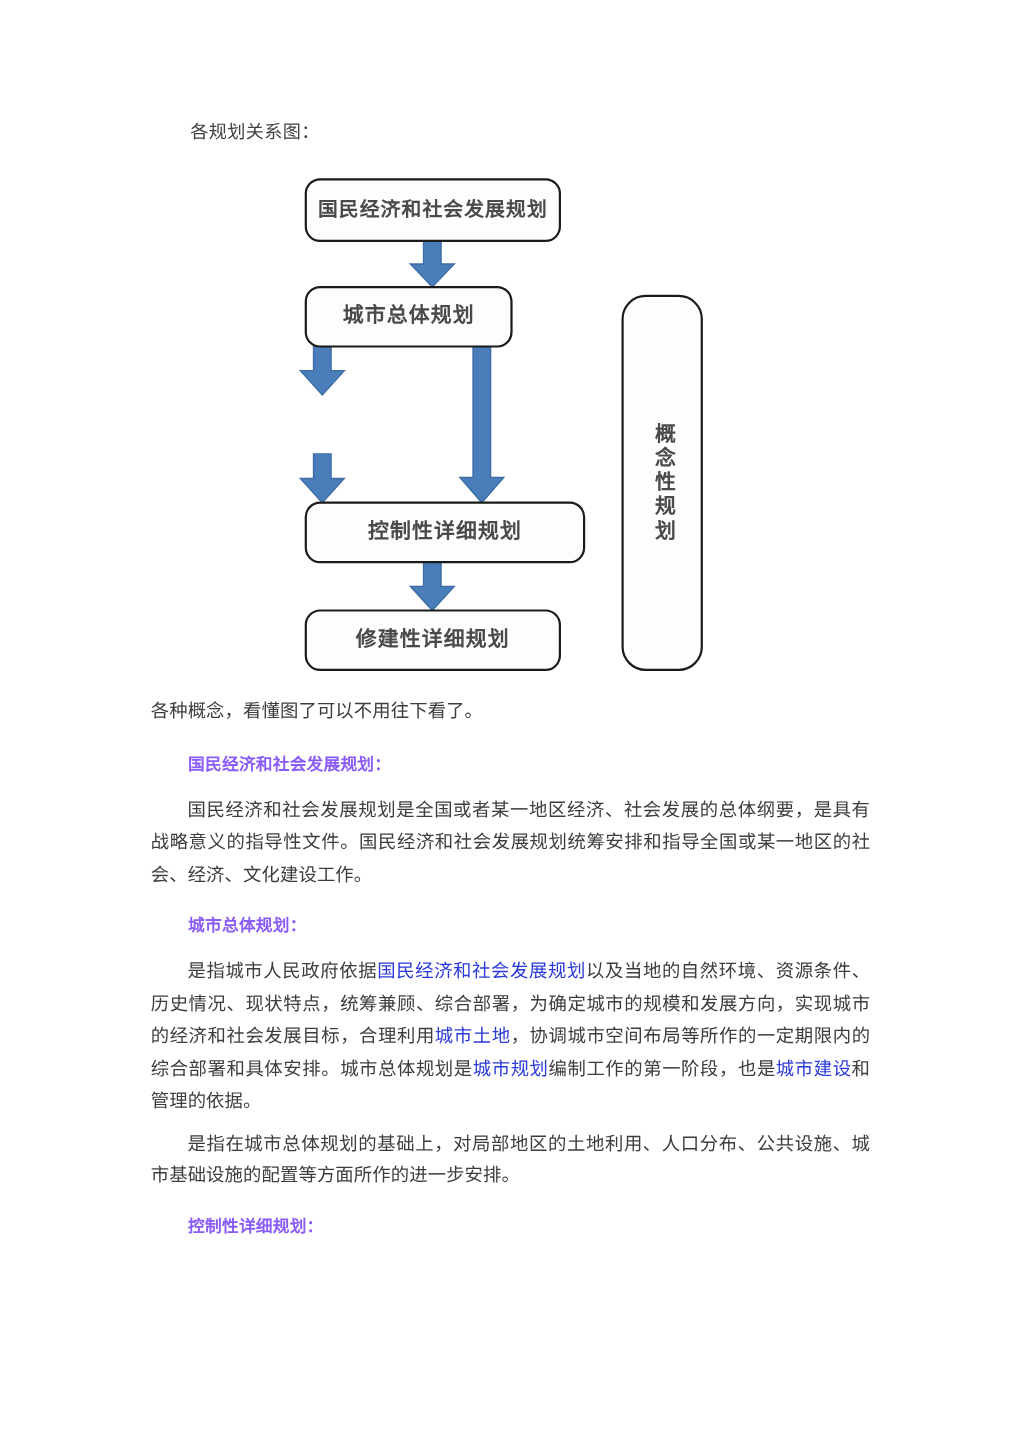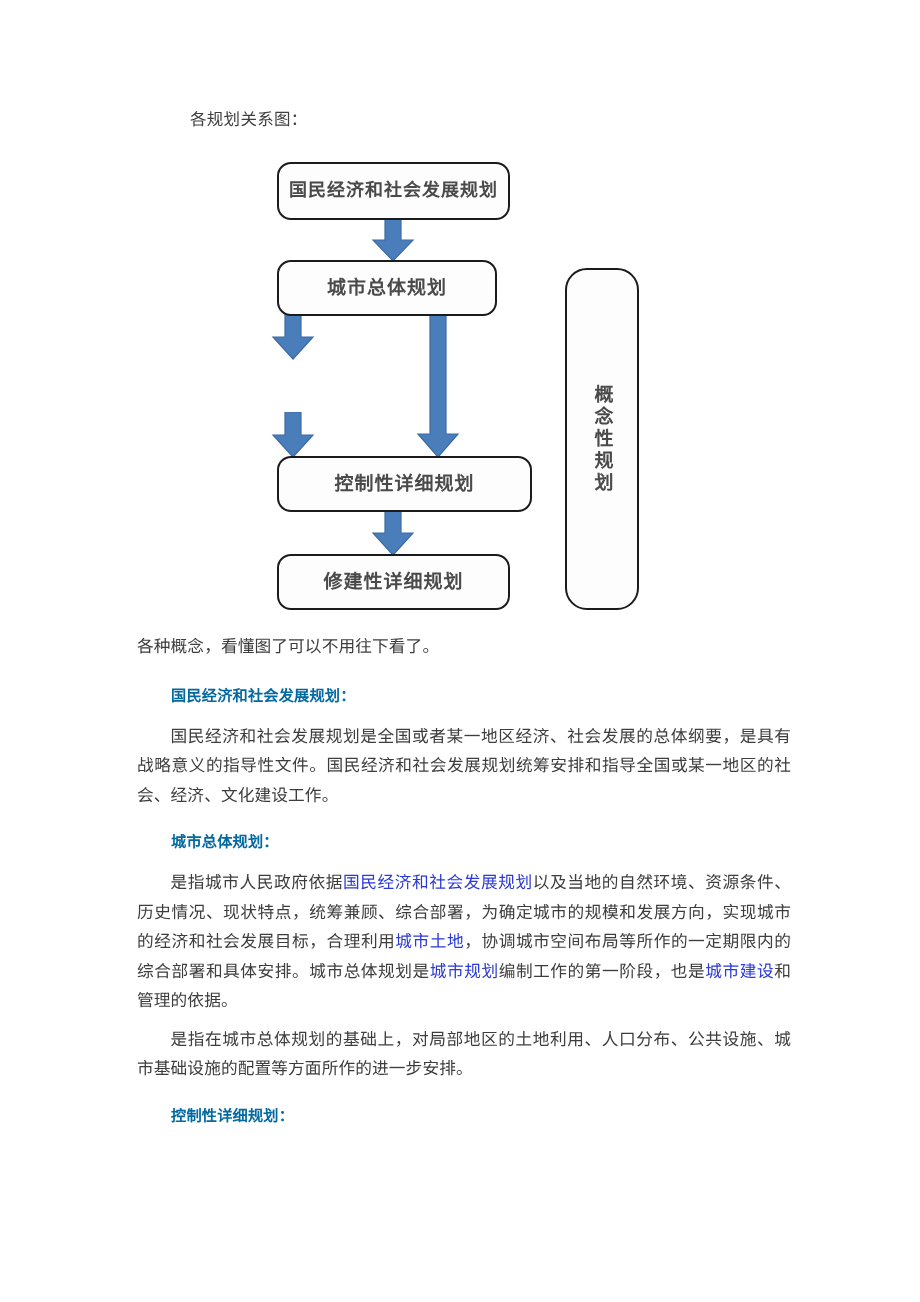--- a/index.html
+++ b/index.html
@@ -22,21 +22,21 @@
   .page {
     position: absolute;
     left: 0; top: 0;
     width: 920px;
     height: 1302px;
   }
 
   
   .intro-line {
     position: absolute;
-    left: 190px;
+    left: 173px;
     top: 108px;
     font-size: 16.5px;
     line-height: 24px;
     color: #3f3f3f;
     letter-spacing: 0.3px;
     white-space: nowrap;
   }
 
   
   .diagram {
@@ -65,21 +65,21 @@
   }
 
   #node-national {
     left: 277px; top: 12px;
     width: 233px; height: 58px;
     font-size: 18px;
     padding: 0 8px;
   }
   #node-master {
     left: 277px; top: 110px;
-    width: 220px; height: 56px;
+    width: 189px; height: 56px;
     font-size: 19px;
   }
   #node-district {
     left: 177px; top: 208px;
     width: 231px; height: 56px;
     font-size: 19px;
   }
   #node-regulatory {
     left: 277px; top: 306px;
     width: 255px; height: 56px;
@@ -145,22 +145,22 @@
   .para.lead {
   }
   .para.indent {
     text-indent: 2em;
   }
 
   .heading {
     font-size: 15.2px;
     line-height: 28px;
     font-weight: 700;
-    font-family: Liberation Sans, sans-serif;
-    color: #0369a1;
+    font-family: Liberation Mono, monospace;
+    color: #8b5cf6;
     margin: 18px 0 12px 0;
     padding-left: 34px;
     letter-spacing: 0.2px;
   }
   .heading.first { margin-top: 20px; }
 
   a.xlink {
     color: #2a39d8;
     text-decoration: none;
   }

